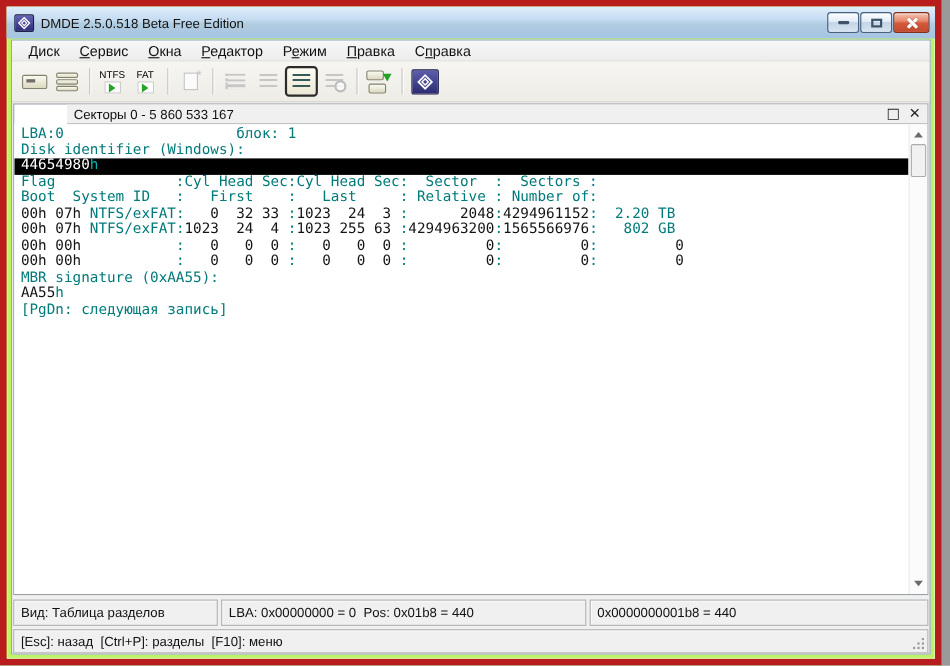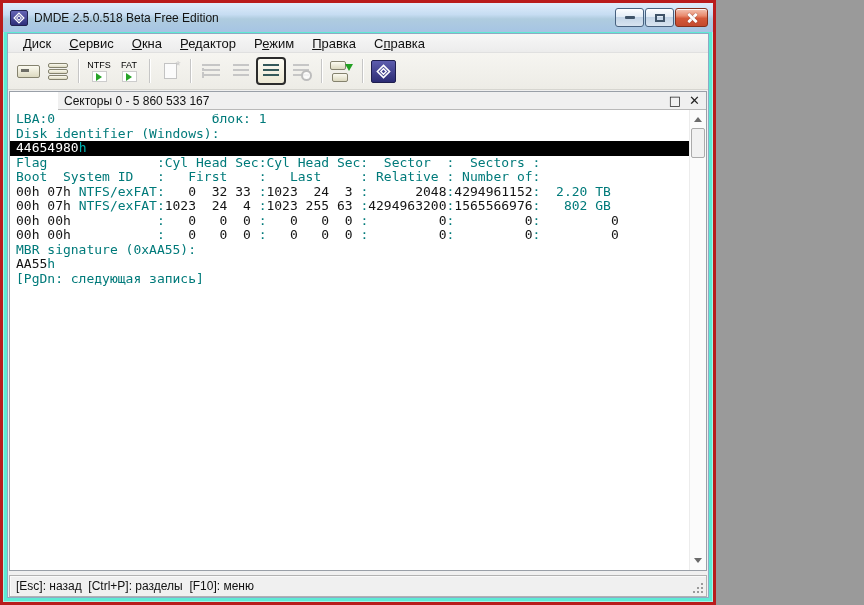--- a/index.html
+++ b/index.html
@@ -1,21 +1,21 @@
 <!DOCTYPE html>
 <html><head>
 <meta charset="utf-8">
 <style>
   * { margin:0; padding:0; box-sizing:border-box; }
   html,body { background:#9a9a9a; }
   body { font-family:"Liberation Sans", sans-serif; }
 
   #window{
-    position:relative; width:716px; height:605px;
-    border:3px solid #b91c1c; background:#5eead4;
+    position:relative; width:856px; height:605px;
+    border:6px solid #b91c1c; background:#bef264;
     box-shadow: inset 0 0 0 1px rgba(255,255,255,.45);
   }
 
   
   .titlebar{
     height:29px; display:flex; align-items:center; padding:0 5px 0 7px;
     background:linear-gradient(to bottom,#e0eefb,#c6dcf2 40%,#afccdf 55%,#a6c4e4);
   }
   .appicon{
     width:18px; height:16px; margin-right:6px; border-radius:2px;
@@ -277,20 +277,25 @@
             <div class="line"><span class="seg-t">[PgDn: следующая запись]</span></div>
           </div>
         <div class="vscroll">
           <i class="varr up"></i>
           <i class="vthumb"></i>
           <i class="varr down"></i>
         </div>
       </div>
     </div>
 
+    <div class="statusbar">
+      <span class="scell c1">Вид: Таблица разделов</span>
+      <span class="scell c2">LBA: 0x00000000 = 0  Pos: 0x01b8 = 440</span>
+      <span class="scell c3">0x0000000001b8 = 440</span>
+    </div>
 
     <div class="hintbar">
       <span class="scell">
         <span>[Esc]: назад  [Ctrl+P]: разделы  [F10]: меню</span>
         <span class="grip"></span>
       </span>
     </div>
 
   </div>
 </div>

